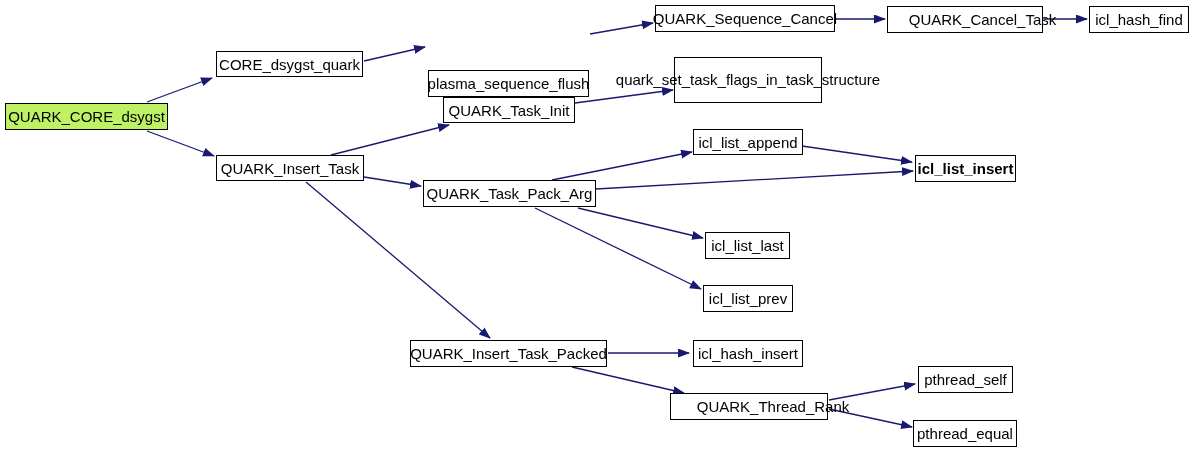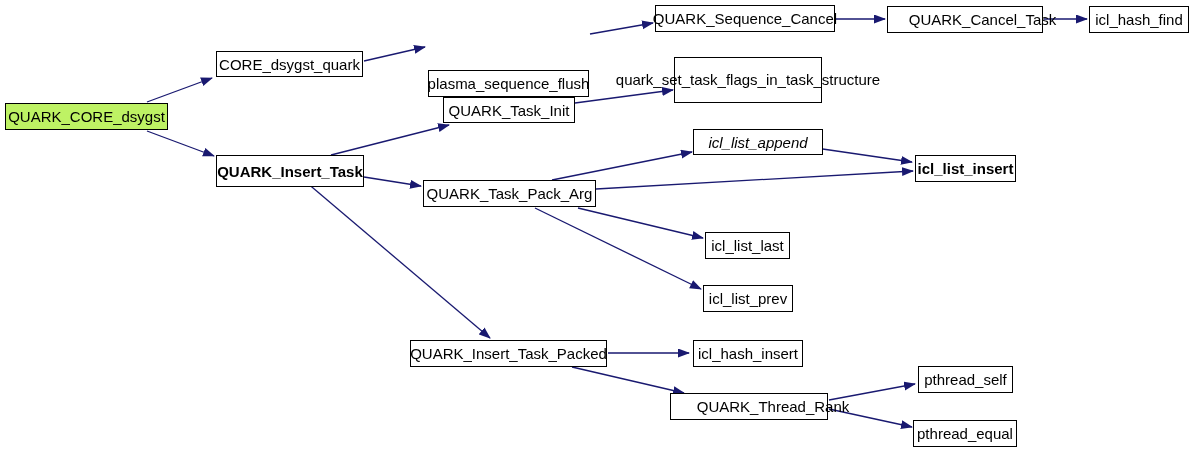--- a/index.html
+++ b/index.html
@@ -86,32 +86,32 @@
   <div class="node" style="left:216px; top:51px; width:147px; height:26px;">CORE_dsygst_quark</div>
 
   <div class="node" style="left:428px; top:26px; width:161px; height:27px;margin-top:44px;">plasma_sequence_flush</div>
 
   <div class="node" style="left:655px; top:5px; width:180px; height:27px;">QUARK_Sequence_Cancel</div>
 
   <div class="node" style="left:887px; top:6px; width:156px; height:27px;padding-left:35px;">QUARK_Cancel_Task</div>
 
   <div class="node" style="left:1089px; top:6px; width:100px; height:27px;">icl_hash_find</div>
 
-  <div class="node" style="left:216px; top:155px; width:148px; height:32px;font-weight:bold;">QUARK_Insert_Task</div>
+  <div class="node" style="left:216px; top:155px; width:148px; height:26px;">QUARK_Insert_Task</div>
 
   <div class="node" style="left:443px; top:97px; width:132px; height:26px;">QUARK_Task_Init</div>
 
   <div class="node twoline" style="left:674px; top:57px; width:148px; height:46px;">
     <span>quark_set_task_flags</span>
     <span>_in_task_structure</span>
   </div>
 
   <div class="node" style="left:423px; top:180px; width:173px; height:27px;">QUARK_Task_Pack_Arg</div>
 
-  <div class="node" style="left:693px; top:129px; width:130px; height:26px;font-style:italic;">icl_list_append</div>
+  <div class="node" style="left:693px; top:129px; width:110px; height:26px;">icl_list_append</div>
 
   <div class="node" style="left:915px; top:155px; width:101px; height:27px;font-weight:bold;">icl_list_insert</div>
 
   <div class="node" style="left:705px; top:232px; width:85px; height:27px;">icl_list_last</div>
 
   <div class="node" style="left:703px; top:285px; width:90px; height:27px;">icl_list_prev</div>
 
   <div class="node" style="left:410px; top:340px; width:197px; height:27px;">QUARK_Insert_Task_Packed</div>
 
   <div class="node" style="left:693px; top:340px; width:110px; height:27px;">icl_hash_insert</div>

